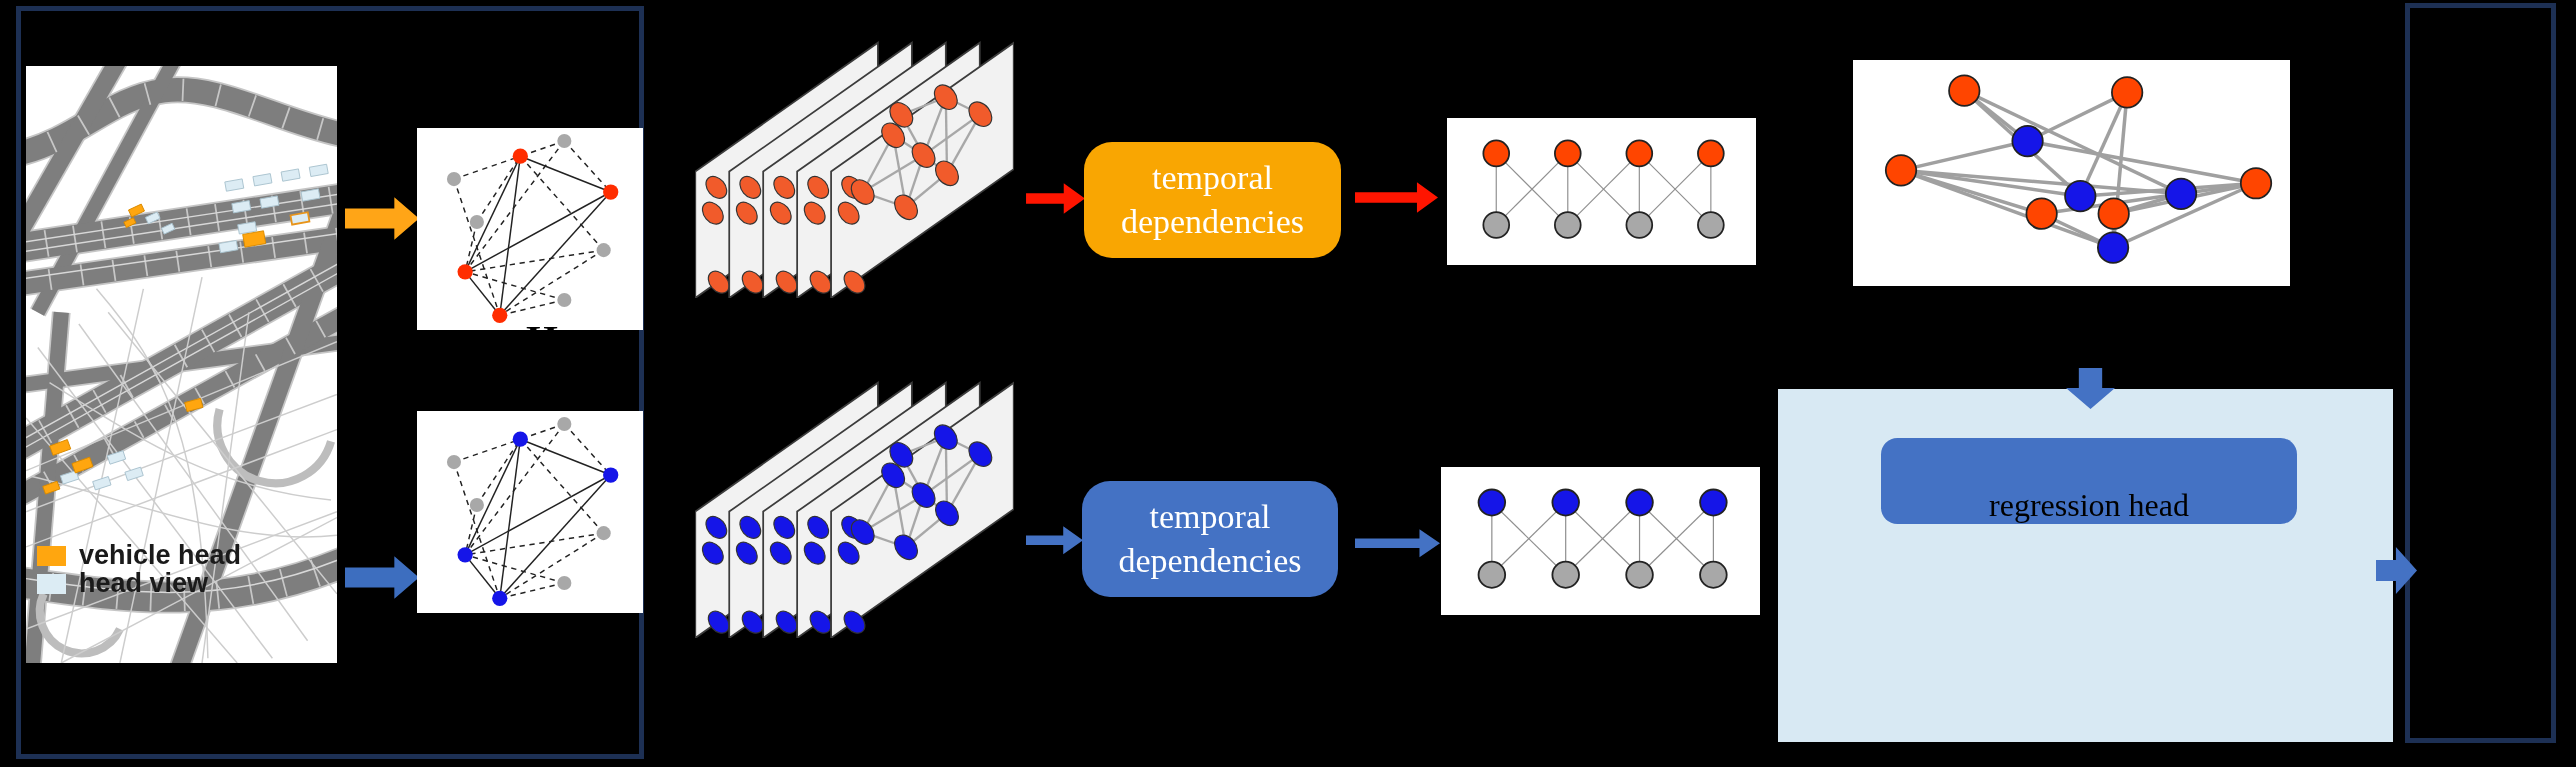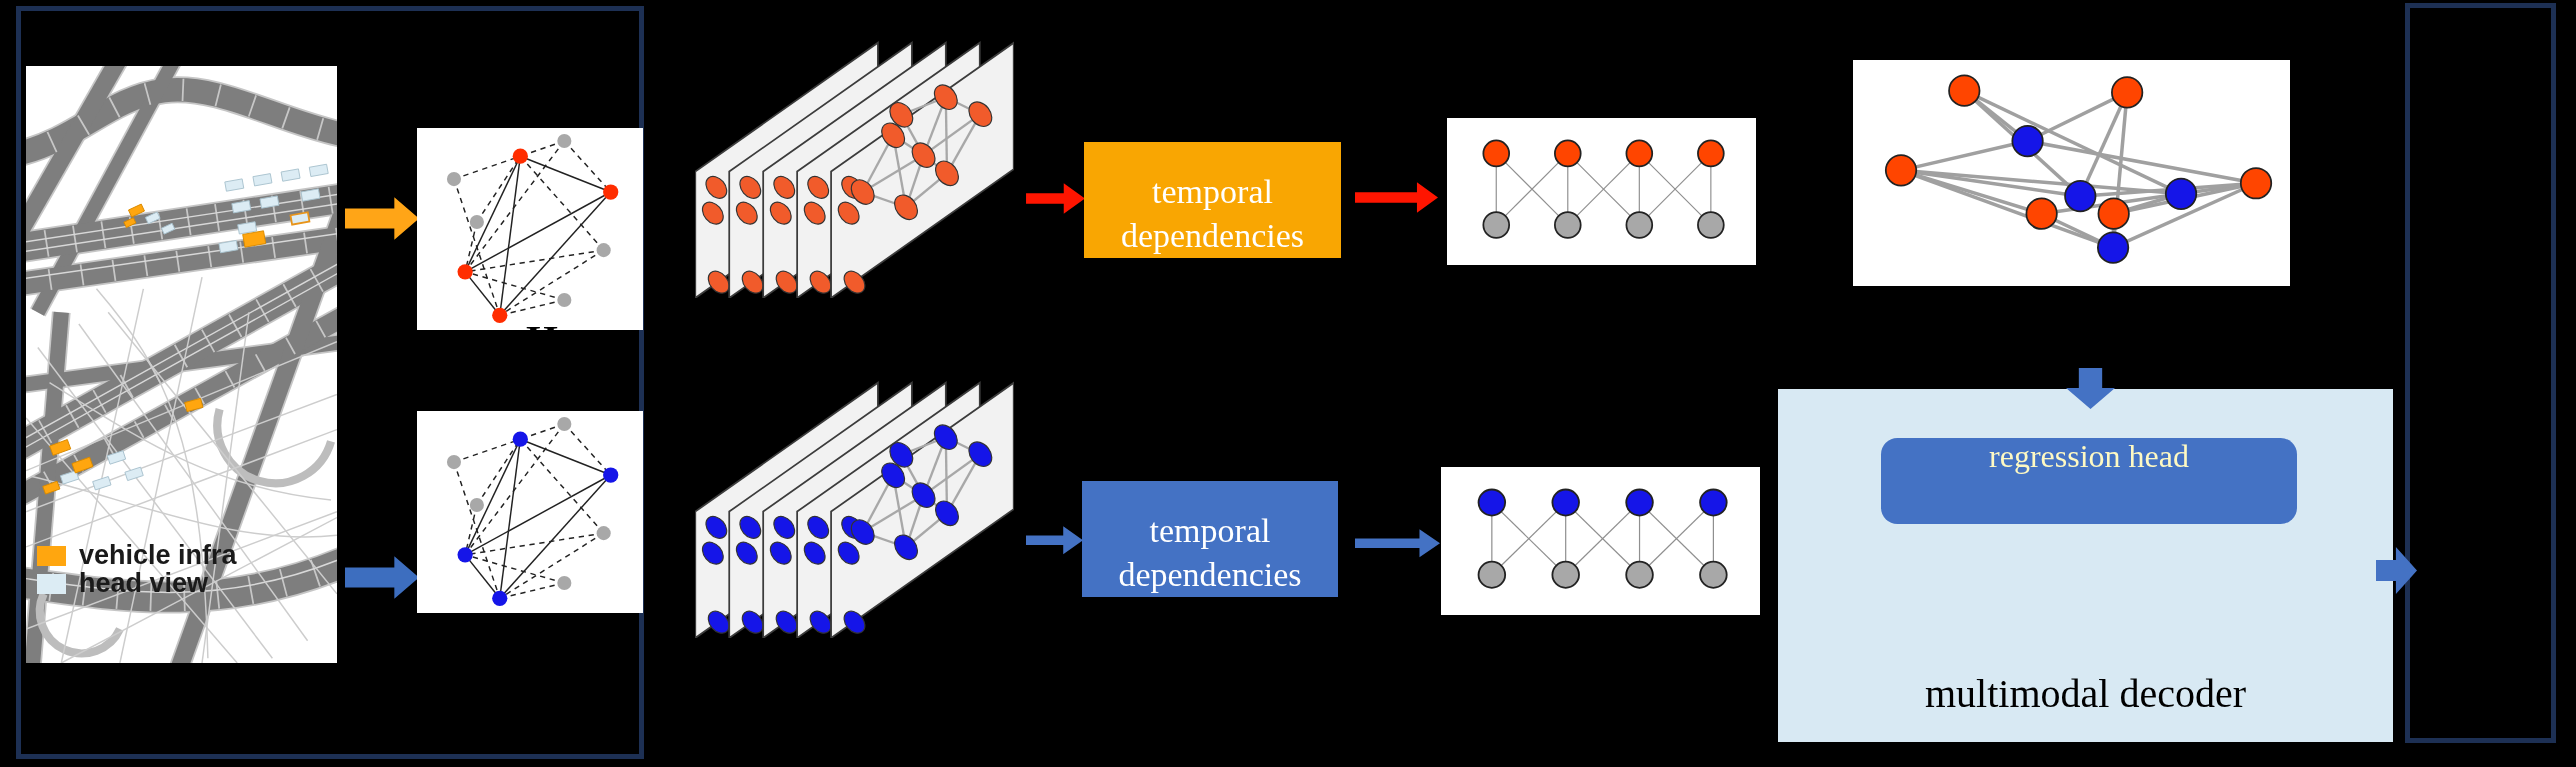--- a/index.html
+++ b/index.html
@@ -9,26 +9,26 @@
   
   .outer-box{border:5.3px solid var(--navy);background:transparent;}
   .map{background:#fff;overflow:hidden;}
   .whitebox{background:#fff;overflow:hidden;}
   
   .legend-row{position:absolute;display:flex;align-items:center;gap:13px;
               font-family:"Liberation Sans",sans-serif;font-weight:600;color:#1a1a1a;
               font-size:27px;line-height:1;}
   .swatch{width:29px;height:20px;display:inline-block;}
   
-  .tbox{display:flex;align-items:flex-end;justify-content:center;text-align:center;
-        color:#fff;font-size:34px;line-height:1.3;}
+  .tbox{display:flex;align-items:center;justify-content:center;text-align:center;
+        color:#fff;font-size:34px;line-height:1.3;border-radius:28px;}
   
   .decoder{background:var(--lightBlue);}
   .head-pill{position:absolute;background:var(--panelBlue);border-radius:16.4px;
-             display:flex;align-items:flex-start;justify-content:center;color:#fef9c3;font-size:32px;}
+             display:flex;align-items:flex-end;justify-content:center;color:#000000;font-size:32px;}
   .decoder-title{position:absolute;left:0;right:0;top:281px;text-align:center;color:#000;
                  font-size:40px;}
   .hiddenH{position:absolute;left:109px;top:191px;color:#000;font-size:41px;font-weight:bold;
            line-height:1;}
   svg{display:block;}
 </style>
 </head>
 <body>
 
 <div class="canvas">
@@ -239,21 +239,21 @@
           <rect x="272" y="570" width="28" height="16" transform="rotate(-15 286 578)"></rect>
           <rect x="42" y="642" width="32" height="17" transform="rotate(-20 58 650)"></rect>
           <rect x="80" y="672" width="32" height="17" transform="rotate(-20 96 680)"></rect>
           <rect x="30" y="712" width="26" height="14" transform="rotate(-20 43 719)"></rect>
         </g>
       </g>
     </svg>
 
     <div class="legend-row" style="left:11px;top:476px;">
       <span class="swatch" style="background:var(--legendOrange);"></span>
-      <span>vehicle infra</span>
+      <span>vehicle head</span>
     </div>
     <div class="legend-row" style="left:11px;top:504px;">
       <span class="swatch" style="background:var(--legendInfra);"></span>
       <span>head view</span>
     </div>
   </div>
 
   <svg class="abs" style="left:345px;top:195px;" width="74" height="47" viewBox="0 0 126 80">
     <polygon points="0,23 84,23 84,4 126,40 84,76 84,57 0,57" fill="var(--arrowOrange)"></polygon>
   </svg>
@@ -369,21 +369,20 @@
   </div>
 
   <svg class="abs" style="left:2066px;top:368px;z-index:3;" width="49" height="41" viewBox="0 0 84 70">
     <polygon points="22,0 62,0 62,34 84,34 42,70 0,34 22,34" fill="var(--panelBlue)"></polygon>
   </svg>
 
   <div class="abs decoder" style="left:1778px;top:389px;width:615px;height:353px;">
     <div class="head-pill" style="left:103px;top:49px;width:416px;height:86px;">
       <span>regression head</span>
     </div>
-    <div class="decoder-title">multimodal decoder</div>
   </div>
 
   <svg class="abs" style="left:2376px;top:547px;z-index:3;" width="41" height="47" viewBox="0 0 70 80">
     <polygon points="0,22 34,22 34,0 70,40 34,80 34,58 0,58" fill="var(--panelBlue)"></polygon>
   </svg>
 
   <div class="abs outer-box" style="left:2405px;top:2.9px;width:151px;height:740px;box-sizing:border-box;"></div>
 
 </div>
 

